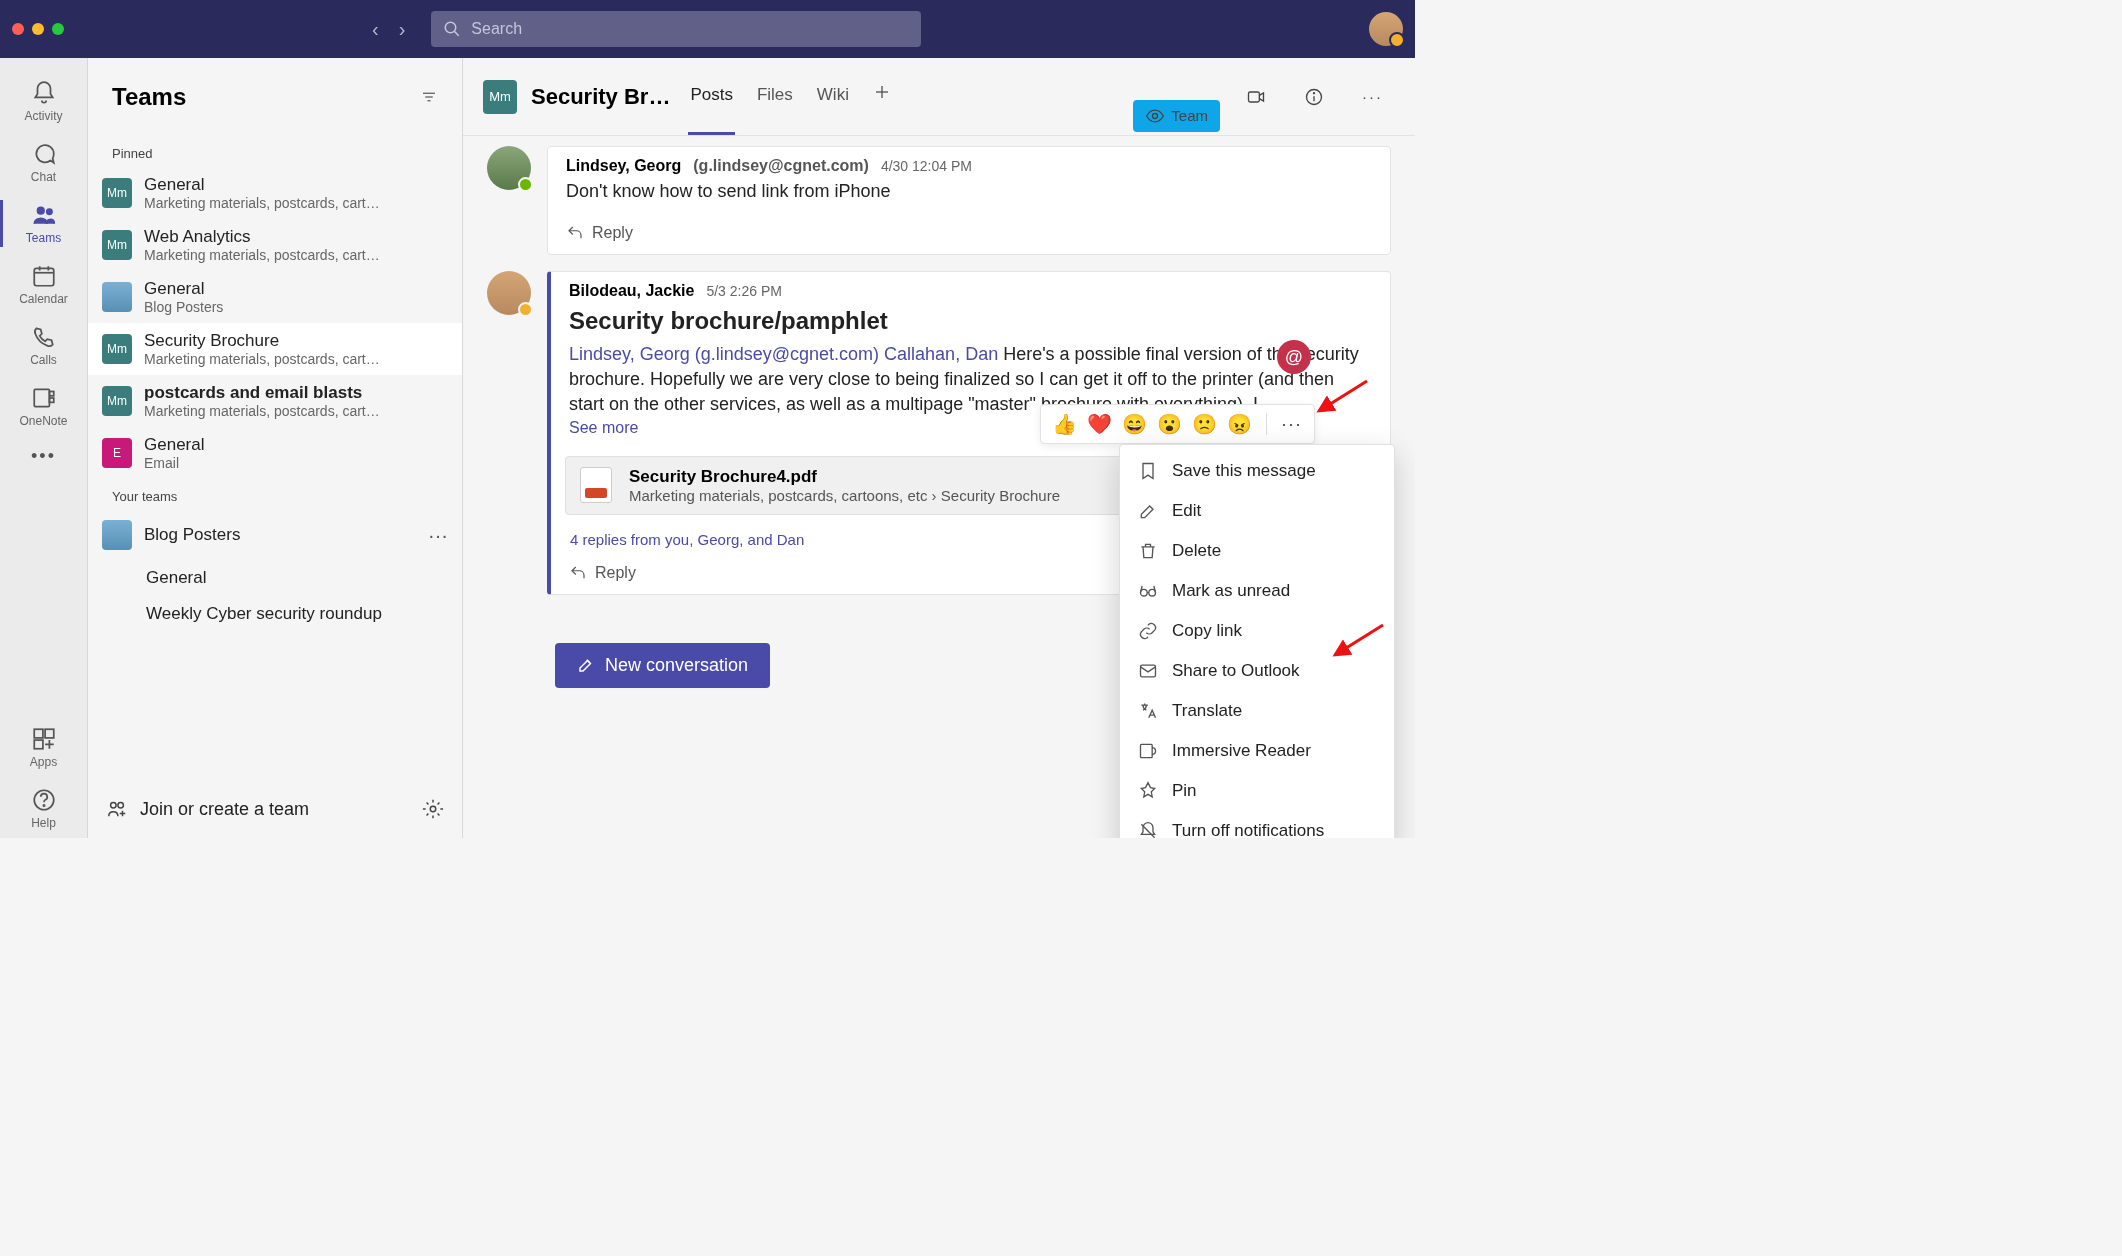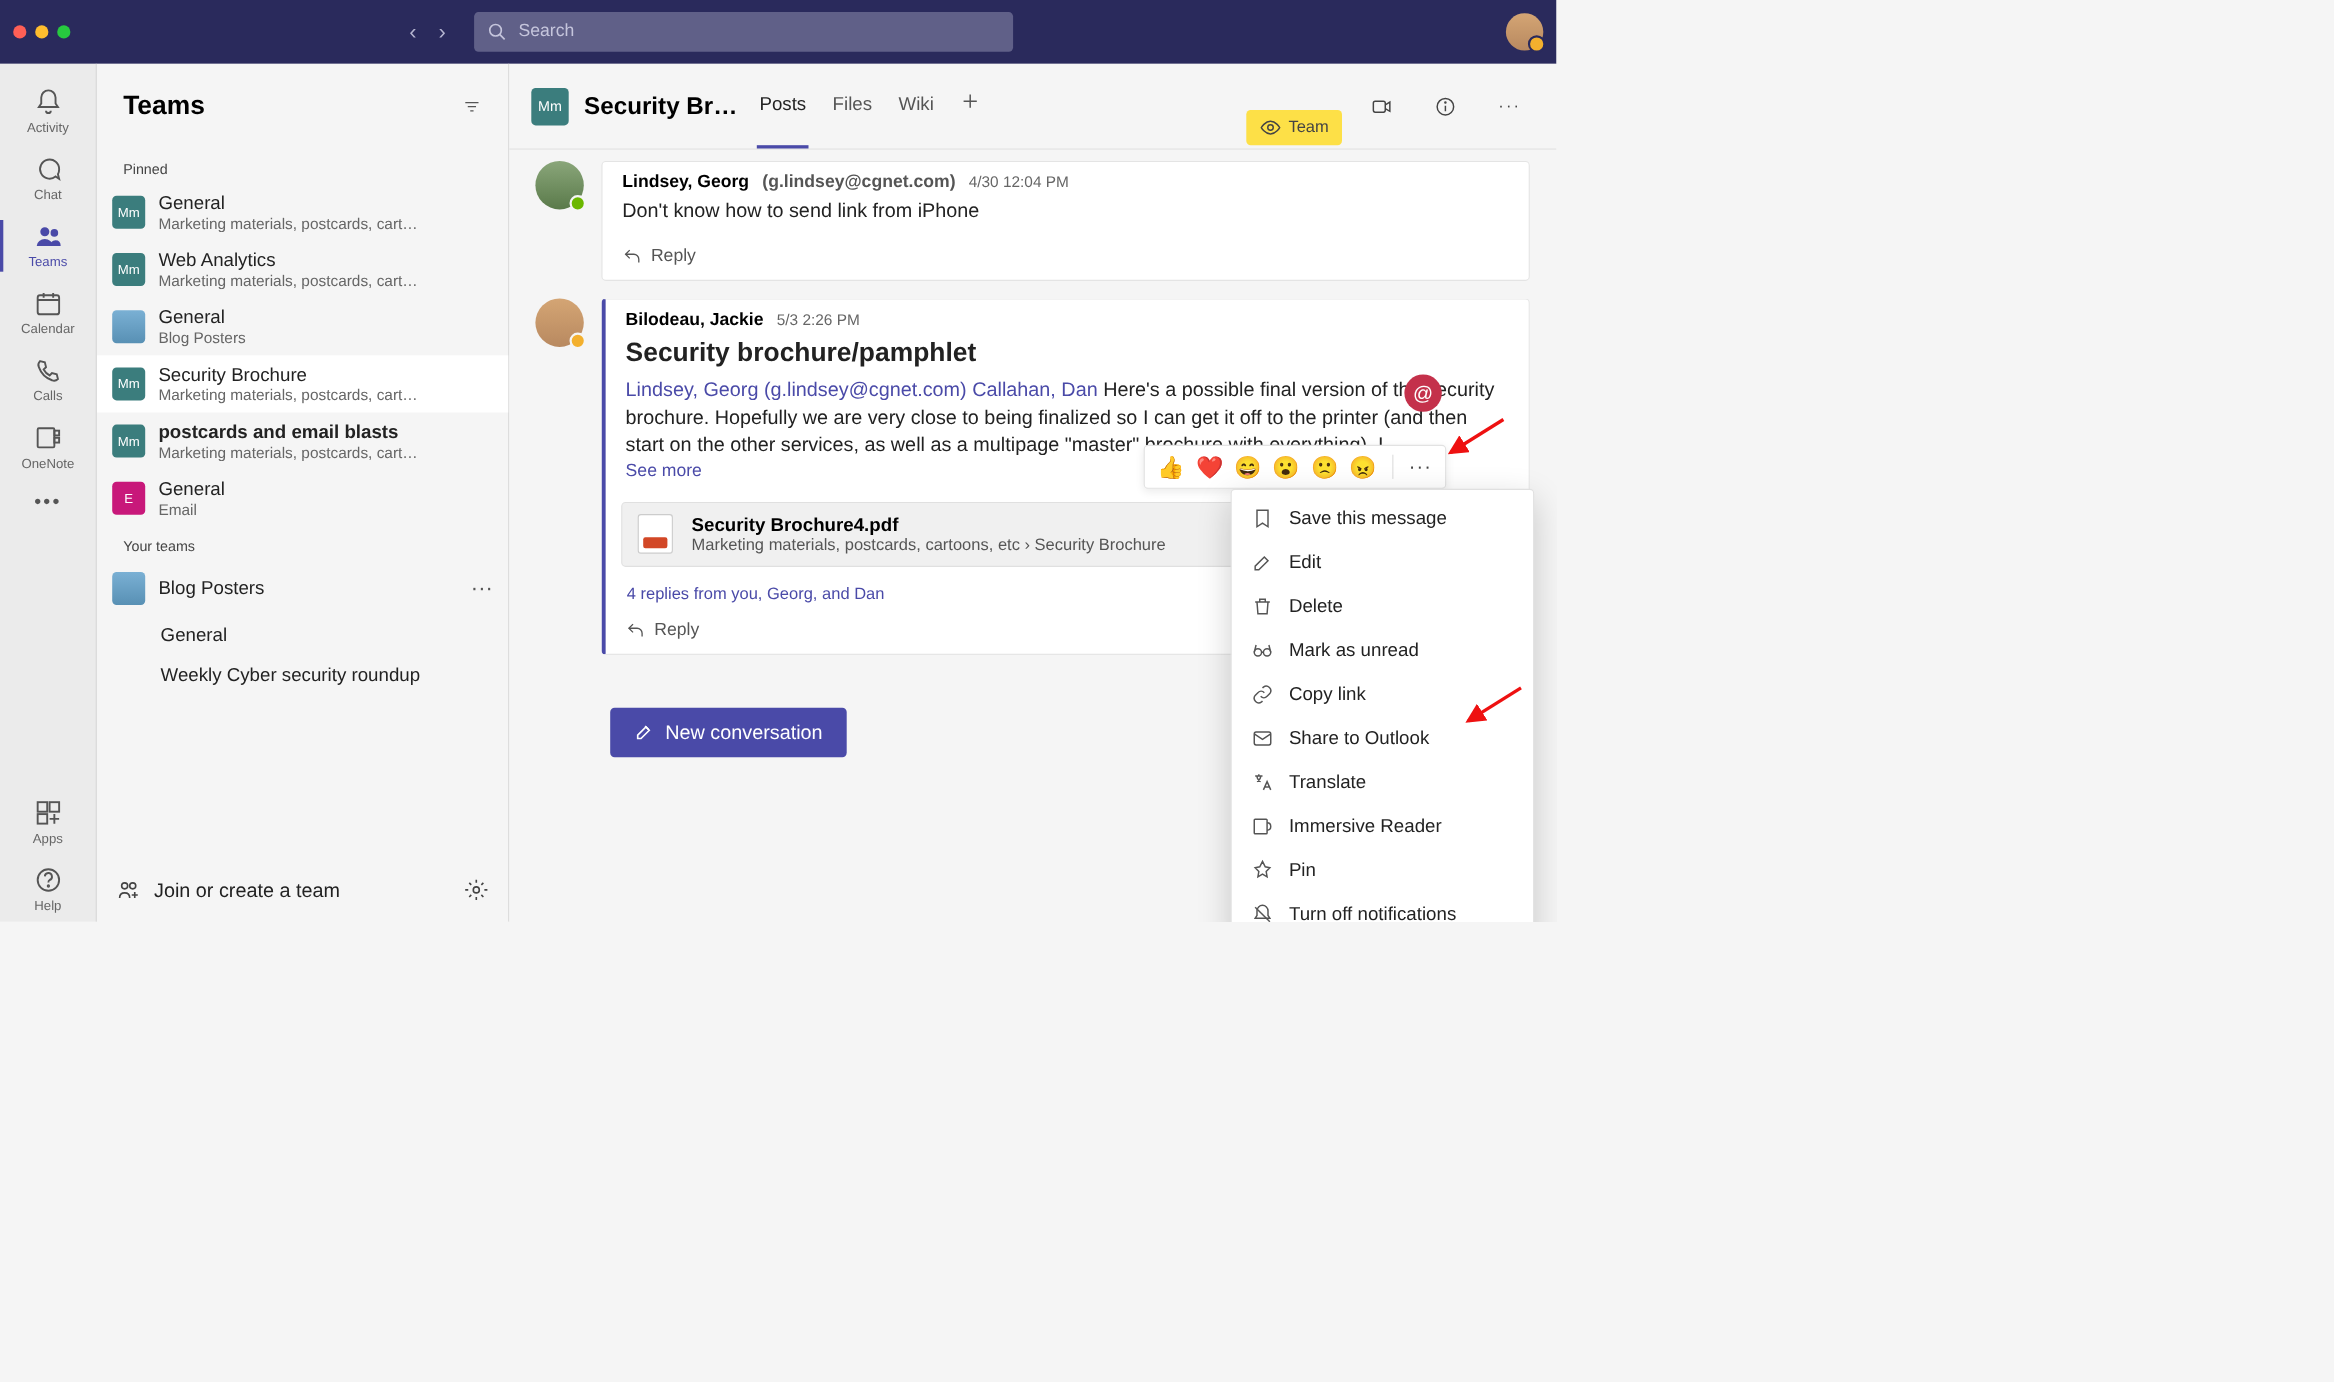--- a/index.html
+++ b/index.html
@@ -61,21 +61,21 @@
   .ch-header{display:flex;align-items:center;height:78px;padding:0 20px;gap:14px;border-bottom:1px solid #e2e2e2;}
   .ch-hchip{width:34px;height:34px;border-radius:4px;background:#3b7d7d;color:#fff;display:flex;align-items:center;justify-content:center;font-size:13px;}
   .ch-hname{font-size:22px;font-weight:700;max-width:150px;white-space:nowrap;overflow:hidden;text-overflow:ellipsis;}
   .chtabs{display:flex;gap:20px;align-items:center;margin-left:4px;}
   .chtab{font-size:17px;color:#555;padding:0 2px 4px;cursor:pointer;position:relative;}
   .chtab.active{color:#222;}
   .chtab.active::after{content:"";position:absolute;left:0;right:0;bottom:-26px;height:3px;background:#4a4aa8;}
   .chtab.plus svg{width:18px;height:18px;stroke:#555;fill:none;stroke-width:1.8;}
   .ch-hspacer{flex:1;}
   .ch-hbtn{display:flex;align-items:center;gap:6px;padding:6px 12px;border-radius:4px;cursor:pointer;font-size:15px;color:#444;}
-  .ch-hbtn.bg{background:#fde047;margin-top:38px;}
+  .ch-hbtn.bg{background:#0ea5e9;margin-top:38px;}
   .ch-hbtn svg{width:20px;height:20px;stroke:#444;fill:none;stroke-width:1.6;}
 
   .feed{flex:1;overflow:auto;padding:6px 24px 10px 24px;position:relative;}
   .post{display:flex;gap:16px;margin:4px 0 16px 0;}
   .post-av{width:44px;height:44px;border-radius:50%;flex-shrink:0;position:relative;}
   .post-av.georg{background:linear-gradient(#8aa67a,#5a7a4a);}
   .post-av.jackie{background:linear-gradient(#d4a574,#b88960);}
   .presence{position:absolute;bottom:-2px;right:-2px;width:15px;height:15px;border-radius:50%;border:2px solid #f5f5f5;}
   .presence.avail{background:#6bb700;}
   .presence.away{background:#f3b02e;}

